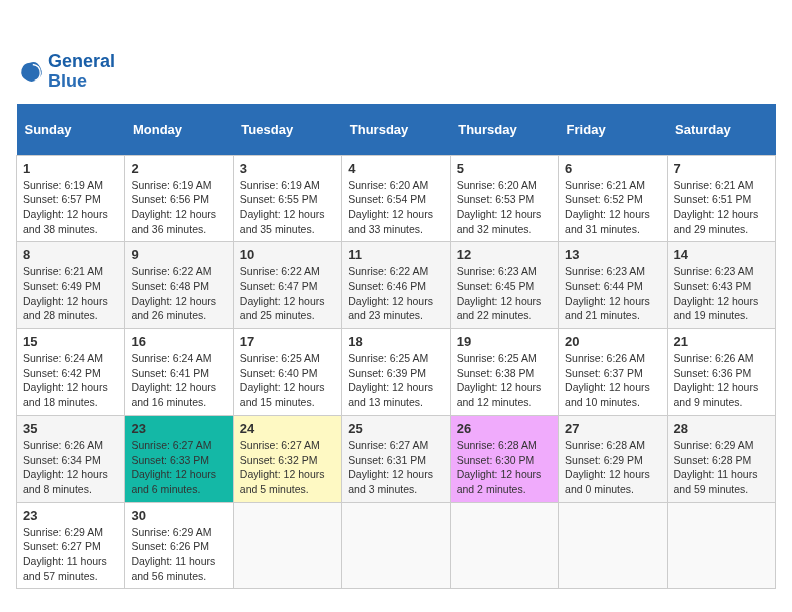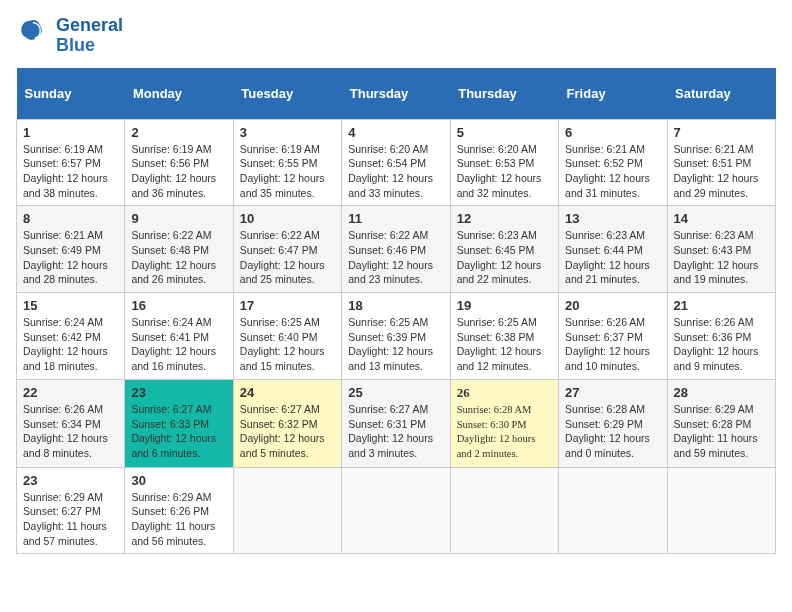--- a/index.html
+++ b/index.html
@@ -11,21 +11,23 @@
       padding: 16px;
     }
     .header {
       display: flex;
       justify-content: space-between;
       align-items: flex-start;
       margin-bottom: 12px;
     }
     .logo {
       display: flex;
-      gap: 12px;
+      align-items: center;
+      gap: 4px;
+      margin-top: 36px;
     }
     .logo-text {
       font-size: 18px;
       font-weight: bold;
       color: #333;
       line-height: 1.1;
     }
     .logo-text span {
       color: #1a5fa8;
     }
@@ -203,36 +205,36 @@
     <span class="day-num">20</span>
     <span class="day-info">Sunrise: 6:26 AM<br>Sunset: 6:37 PM<br>Daylight: 12 hours and 10 minutes.</span>
   </td>
         <td>
     <span class="day-num">21</span>
     <span class="day-info">Sunrise: 6:26 AM<br>Sunset: 6:36 PM<br>Daylight: 12 hours and 9 minutes.</span>
   </td>
       </tr>
       <tr>
         <td style="background: rgb(245, 245, 245);">
-    <span class="day-num">22</span>
+    <span class="day-num">35</span>
     <span class="day-info">Sunrise: 6:26 AM<br>Sunset: 6:34 PM<br>Daylight: 12 hours and 8 minutes.</span>
   </td>
         <td style="background: #14b8a6;">
     <span class="day-num">23</span>
     <span class="day-info">Sunrise: 6:27 AM<br>Sunset: 6:33 PM<br>Daylight: 12 hours and 6 minutes.</span>
   </td>
         <td style="background: #fef9c3;">
     <span class="day-num">24</span>
     <span class="day-info">Sunrise: 6:27 AM<br>Sunset: 6:32 PM<br>Daylight: 12 hours and 5 minutes.</span>
   </td>
         <td style="background: rgb(245, 245, 245);">
     <span class="day-num">25</span>
     <span class="day-info">Sunrise: 6:27 AM<br>Sunset: 6:31 PM<br>Daylight: 12 hours and 3 minutes.</span>
   </td>
-        <td style="background: #fef9c3; font-family: Liberation Serif, serif;">
+        <td style="background: #f0abfc;">
     <span class="day-num">26</span>
     <span class="day-info">Sunrise: 6:28 AM<br>Sunset: 6:30 PM<br>Daylight: 12 hours and 2 minutes.</span>
   </td>
         <td style="background: rgb(245, 245, 245);">
     <span class="day-num">27</span>
     <span class="day-info">Sunrise: 6:28 AM<br>Sunset: 6:29 PM<br>Daylight: 12 hours and 0 minutes.</span>
   </td>
         <td style="background: rgb(245, 245, 245);">
     <span class="day-num">28</span>
     <span class="day-info">Sunrise: 6:29 AM<br>Sunset: 6:28 PM<br>Daylight: 11 hours and 59 minutes.</span>

